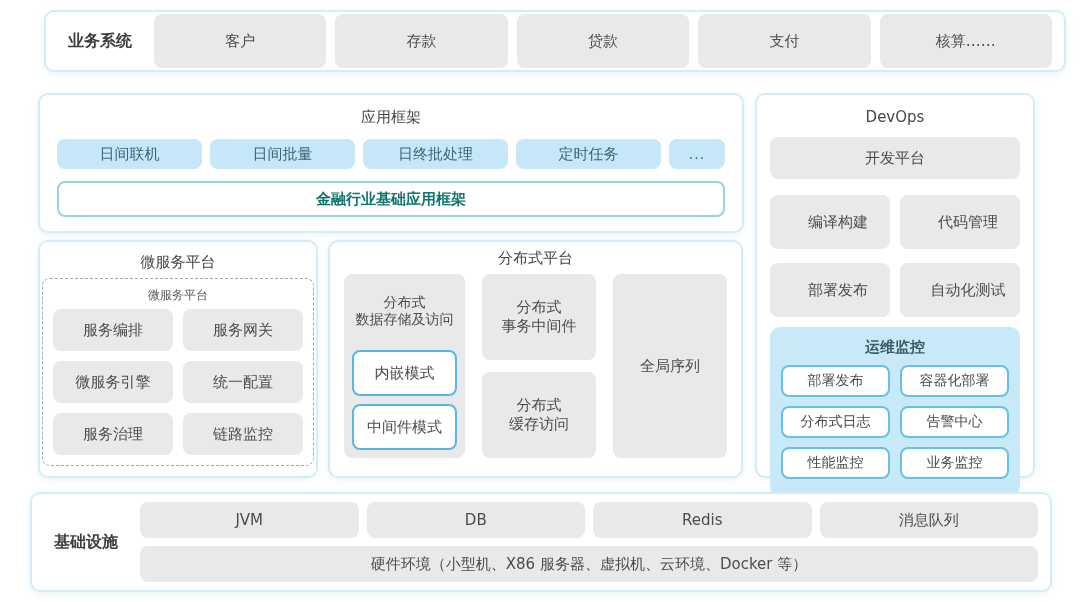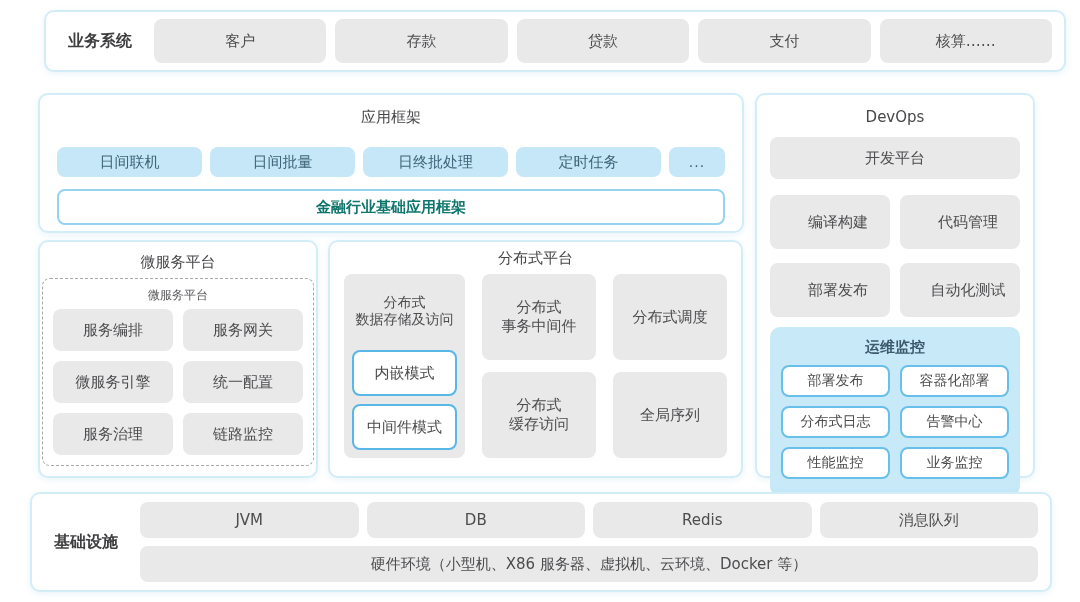--- a/index.html
+++ b/index.html
@@ -28,25 +28,25 @@
   .wbox {
     background:#ffffff; border-radius:8px; color:#4c4c4e;
     display:flex; align-items:center; justify-content:center;
   }
   .pre { white-space:pre-line; line-height:1.25; }
 
   
   #biz { left:44px; top:10px; width:1022px; height:62px; display:flex; align-items:center; }
   #biz .side-label { flex:0 0 108px; }
   #biz .items { flex:1; display:flex; gap:9px; margin-right:12px; }
-  #biz .gbox { flex:1; height:44px; }
+  #biz .gbox { flex:1; height:54px; }
 
   
   #appfw { left:38px; top:93px; width:706px; height:140px; padding:10px 17px 0; }
-  #appfw .modules { margin-top:18px; display:flex; gap:8px; height:30px; }
+  #appfw .modules { margin-top:10px; display:flex; gap:8px; height:30px; }
   #appfw .bbox { flex:1; }
   #appfw .bbox.small { flex:0 0 56px; font-size:14px; letter-spacing:1px; }
   #appfw .base {
     margin-top:12px; height:36px; border:2px solid #95d3ef; border-radius:8px;
     color:#0f766e; font-weight:600; font-size:15px;
   }
 
   
   #devops { left:755px; top:93px; width:280px; height:385px; padding:10px 13px; }
   #devops .platform { margin-top:8px; height:42px; }
@@ -167,21 +167,20 @@
         <div class="wbox">内嵌模式</div>
         <div class="wbox">中间件模式</div>
       </div>
       <div class="col">
         <div class="gbox pre">分布式
 事务中间件</div>
         <div class="gbox pre">分布式
 缓存访问</div>
       </div>
       <div class="col">
-        <div class="gbox">分布式调度</div>
         <div class="gbox">全局序列</div>
       </div>
     </div>
   </div>
 
   <div class="panel" id="infra">
     <div class="side-label">基础设施</div>
     <div class="content">
       <div class="row">
         <div class="gbox">JVM</div>

